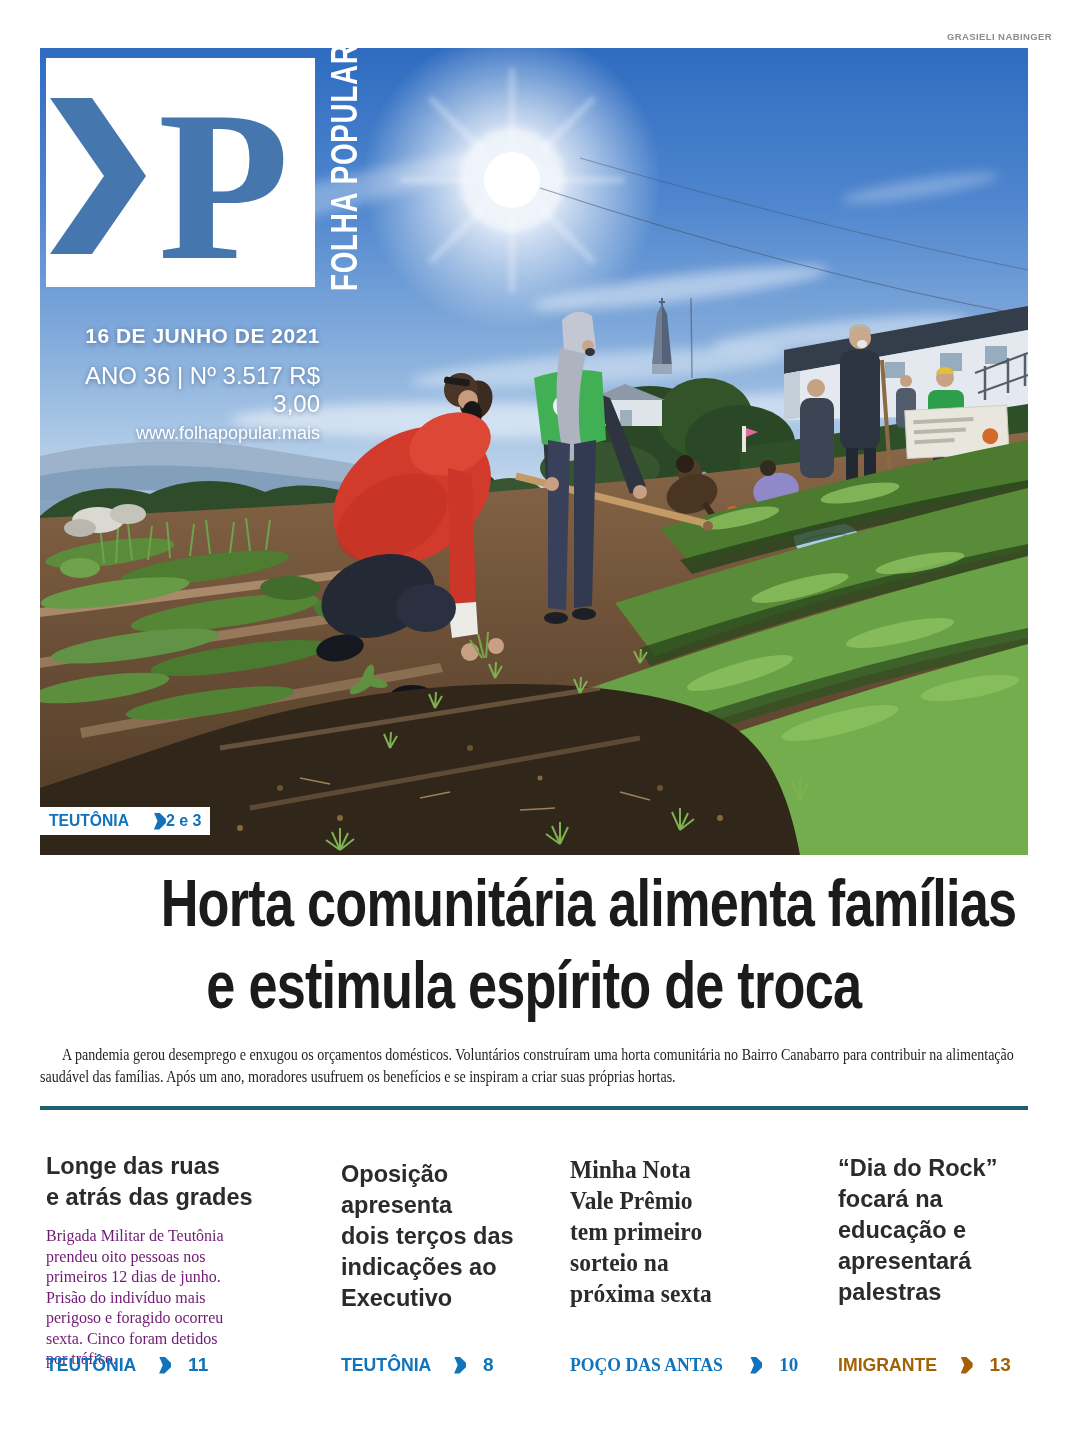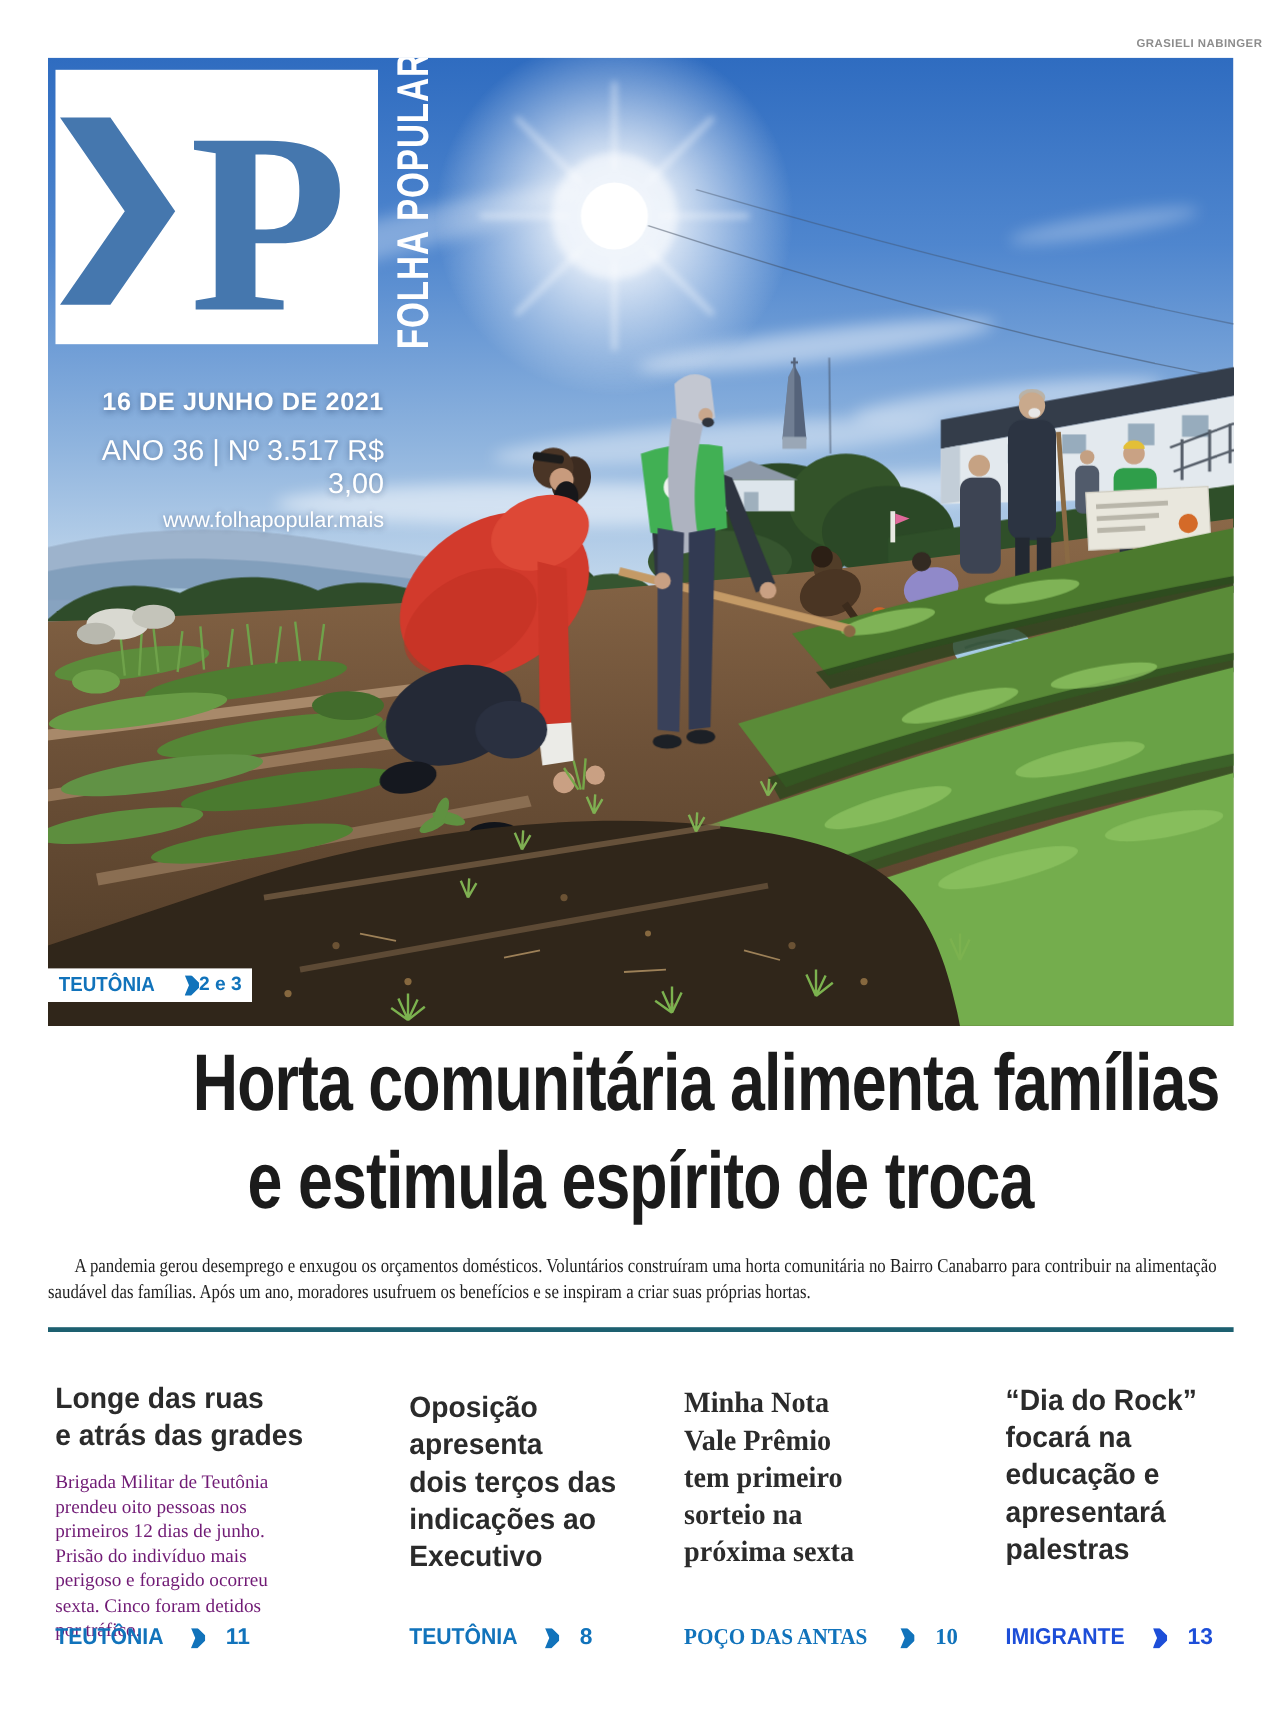--- a/index.html
+++ b/index.html
@@ -44,21 +44,21 @@
   .teaser{position:absolute;color:#2b2b2b;}
   .teaser .title{font-size:24.5px;line-height:31px;font-weight:bold;white-space:pre-line;
                  transform:scaleX(.96);transform-origin:0 0;}
   .teaser .body{font-family:"Liberation Serif",serif;font-size:16px;line-height:20.5px;
                 margin-top:14px;color:#701a75;white-space:pre-line;}
   .teaser .footer{position:absolute;left:0;bottom:0;display:flex;align-items:center;
                   font-weight:bold;font-size:19px;white-space:nowrap;}
   .teaser .footer .sec{transform:scaleX(.93);transform-origin:0 50%;}
   .teaser .footer .flag{margin-left:16px;}
   .teaser .footer .num{margin-left:17px;}
-  .blue{color:#1173bb;} .magenta{color:#1d4ed8;margin-top:44px;}
+  .blue{color:#1173bb;} .magenta{color:#a16207;margin-top:44px;}
   #col1{left:46px;top:1150px;width:300px;height:226px;}
   #col2{left:341px;top:1158px;width:222px;height:218px;}
   #col3{left:570px;top:1154px;width:252px;height:222px;font-family:Liberation Serif, serif;}
   #col4{left:838px;top:1152px;width:192px;height:224px;}
 </style>
 </head>
 <body>
 
 <div class="page">
 

